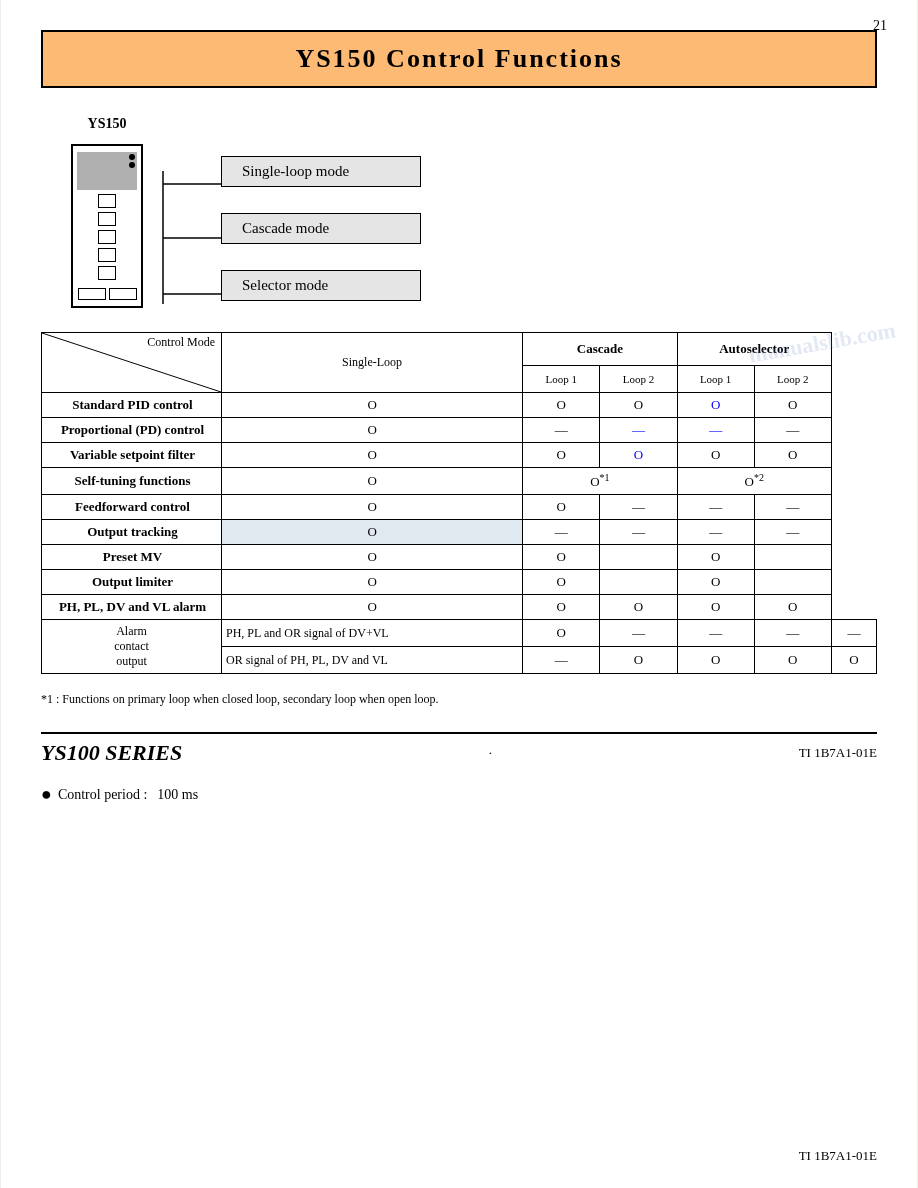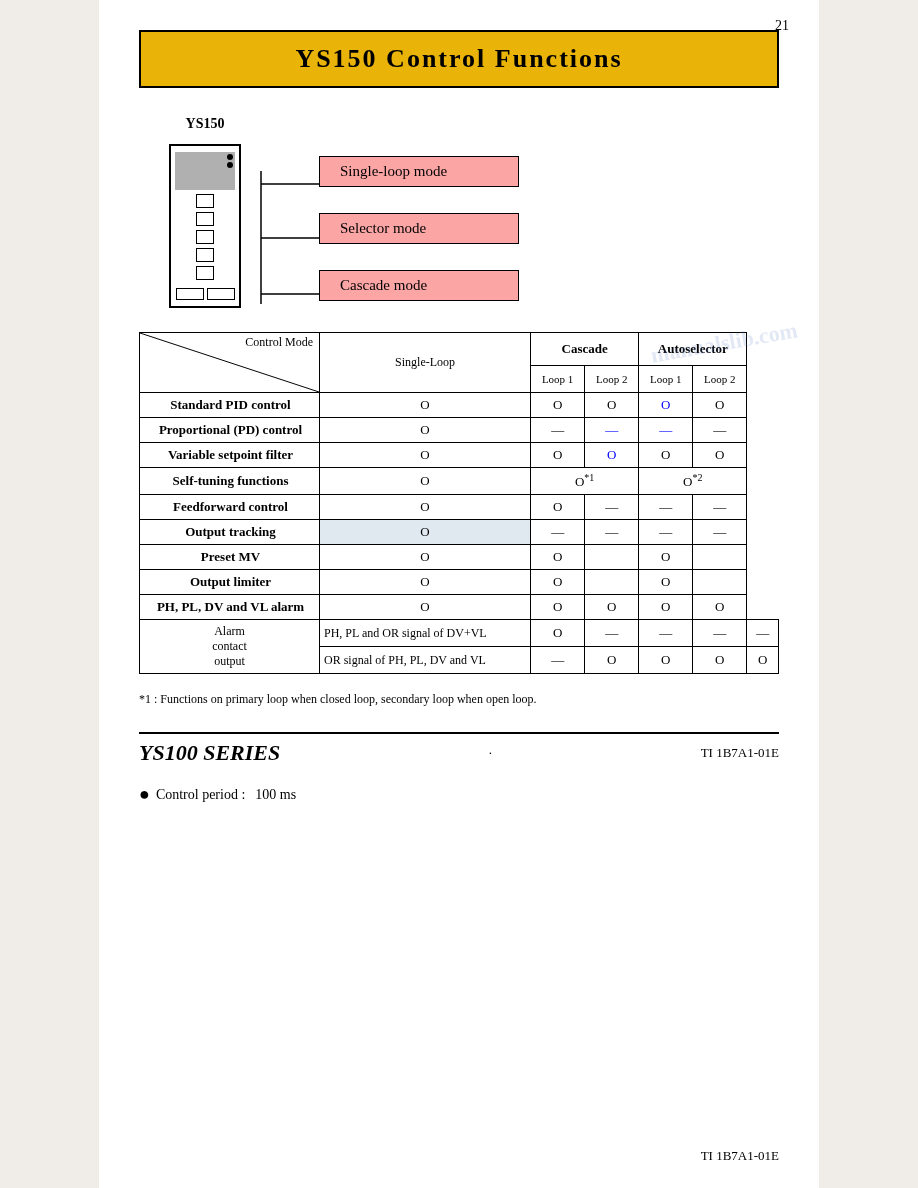--- a/index.html
+++ b/index.html
@@ -6,38 +6,38 @@
     body {
       background: #f0ede8;
       font-family: 'Times New Roman', Times, serif;
       width: 918px;
       min-height: 1188px;
       position: relative;
       color: #000;
     }
     .page {
       background: #fff;
-      width: 720px;
+      width: 916px;
       margin: 0 auto;
       min-height: 1188px;
       padding: 30px 40px 40px 40px;
       position: relative;
     }
     .page-number {
       position: absolute;
       top: 18px;
       right: 30px;
       font-size: 14px;
     }
     .title-box {
       border: 2.5px solid #000;
       text-align: center;
       padding: 12px 20px;
       margin-bottom: 28px;
-      background: #eab308;
+      background: #fdba74;
     }
     .title-box h1 {
       font-size: 26px;
       font-weight: bold;
       letter-spacing: 2px;
     }
     .diagram-section {
       display: flex;
       flex-direction: row;
       align-items: flex-start;
@@ -91,21 +91,21 @@
       border: 1.5px solid #000;
       width: 28px;
       height: 12px;
       background: #fff;
     }
     .mode-box {
       border: 1.5px solid #000;
       padding: 6px 20px;
       font-size: 15px;
       min-width: 200px;
-      background: #fca5a5;
+      background: #e5e5e5;
     }
     
     .control-table {
       width: 100%;
       border-collapse: collapse;
       font-size: 13px;
       margin-bottom: 16px;
     }
     .control-table th,
     .control-table td {
@@ -230,22 +230,22 @@
       <svg width="70" height="165" style="position:absolute;left:0;top:0;">
 
         <line x1="10" y1="15" x2="10" y2="148" stroke="#000" stroke-width="1.5"></line>
 
         <line x1="10" y1="28" x2="68" y2="28" stroke="#000" stroke-width="1.5"></line>
         <line x1="10" y1="82" x2="68" y2="82" stroke="#000" stroke-width="1.5"></line>
         <line x1="10" y1="138" x2="68" y2="138" stroke="#000" stroke-width="1.5"></line>
       </svg>
       <div style="margin-left:68px;display:flex;flex-direction:column;gap:26px;">
         <div class="mode-box">Single-loop mode</div>
+        <div class="mode-box">Cascade mode</div>
         <div class="mode-box">Selector mode</div>
-        <div class="mode-box">Cascade mode</div>
       </div>
     </div>
   </div>
 
   <table class="control-table">
     <thead>
       <tr>
         <td rowspan="3" style="width:180px;" class="diagonal-cell">
           <svg viewBox="0 0 180 60" preserveAspectRatio="none">
             <line x1="0" y1="0" x2="180" y2="60" stroke="#000" stroke-width="1"></line>

